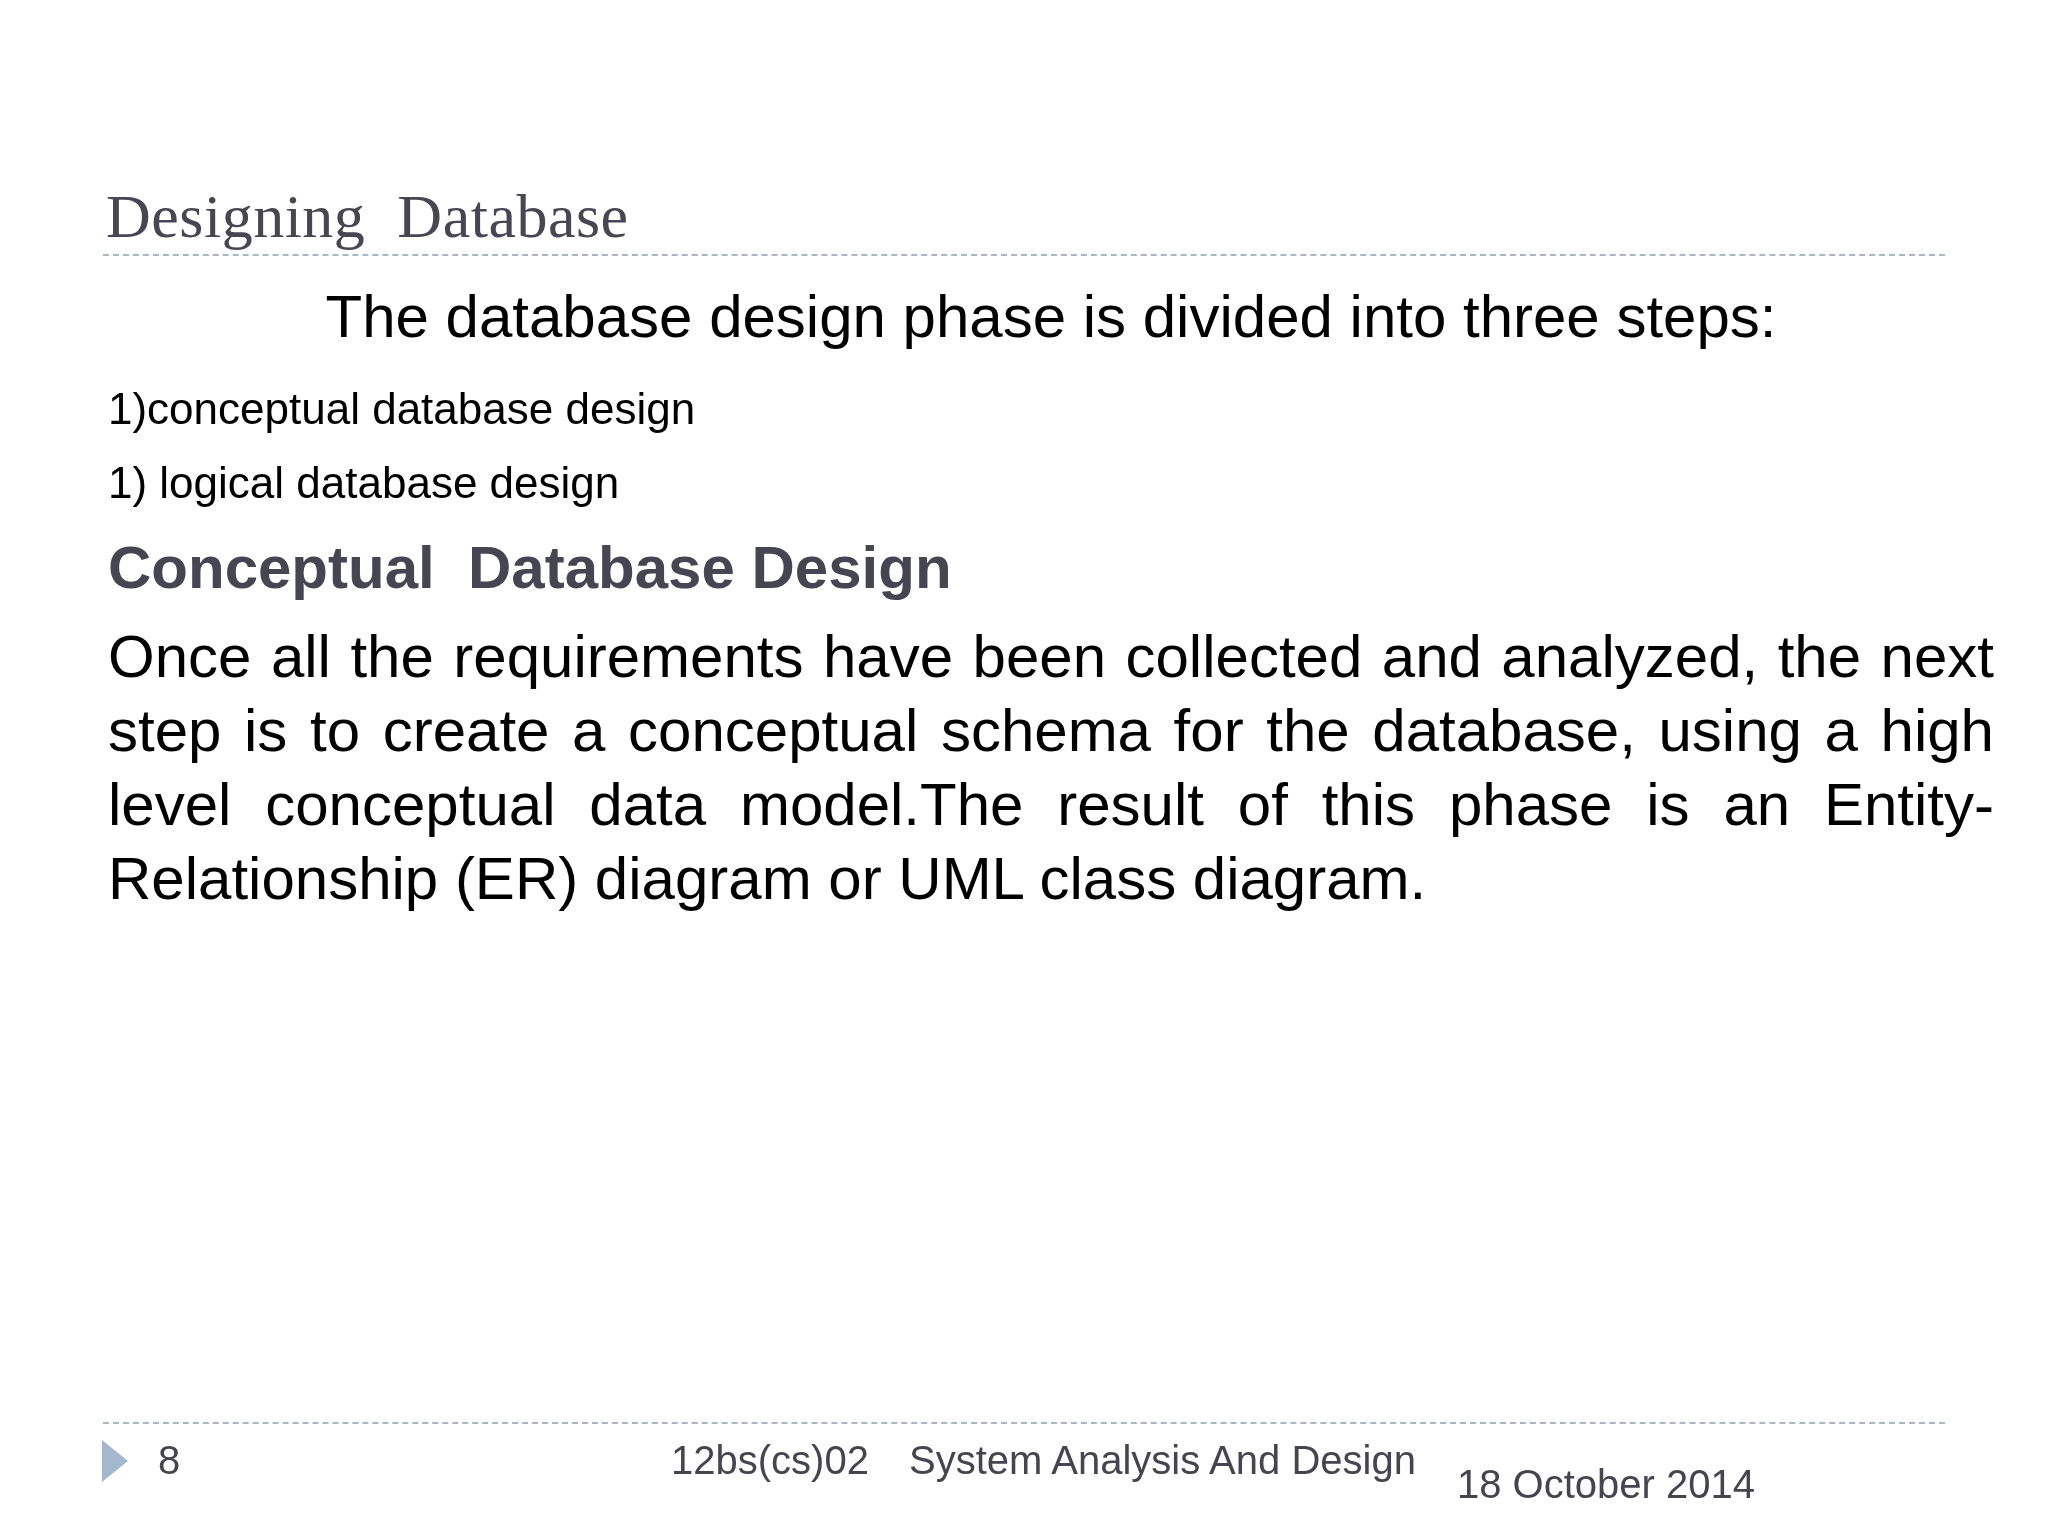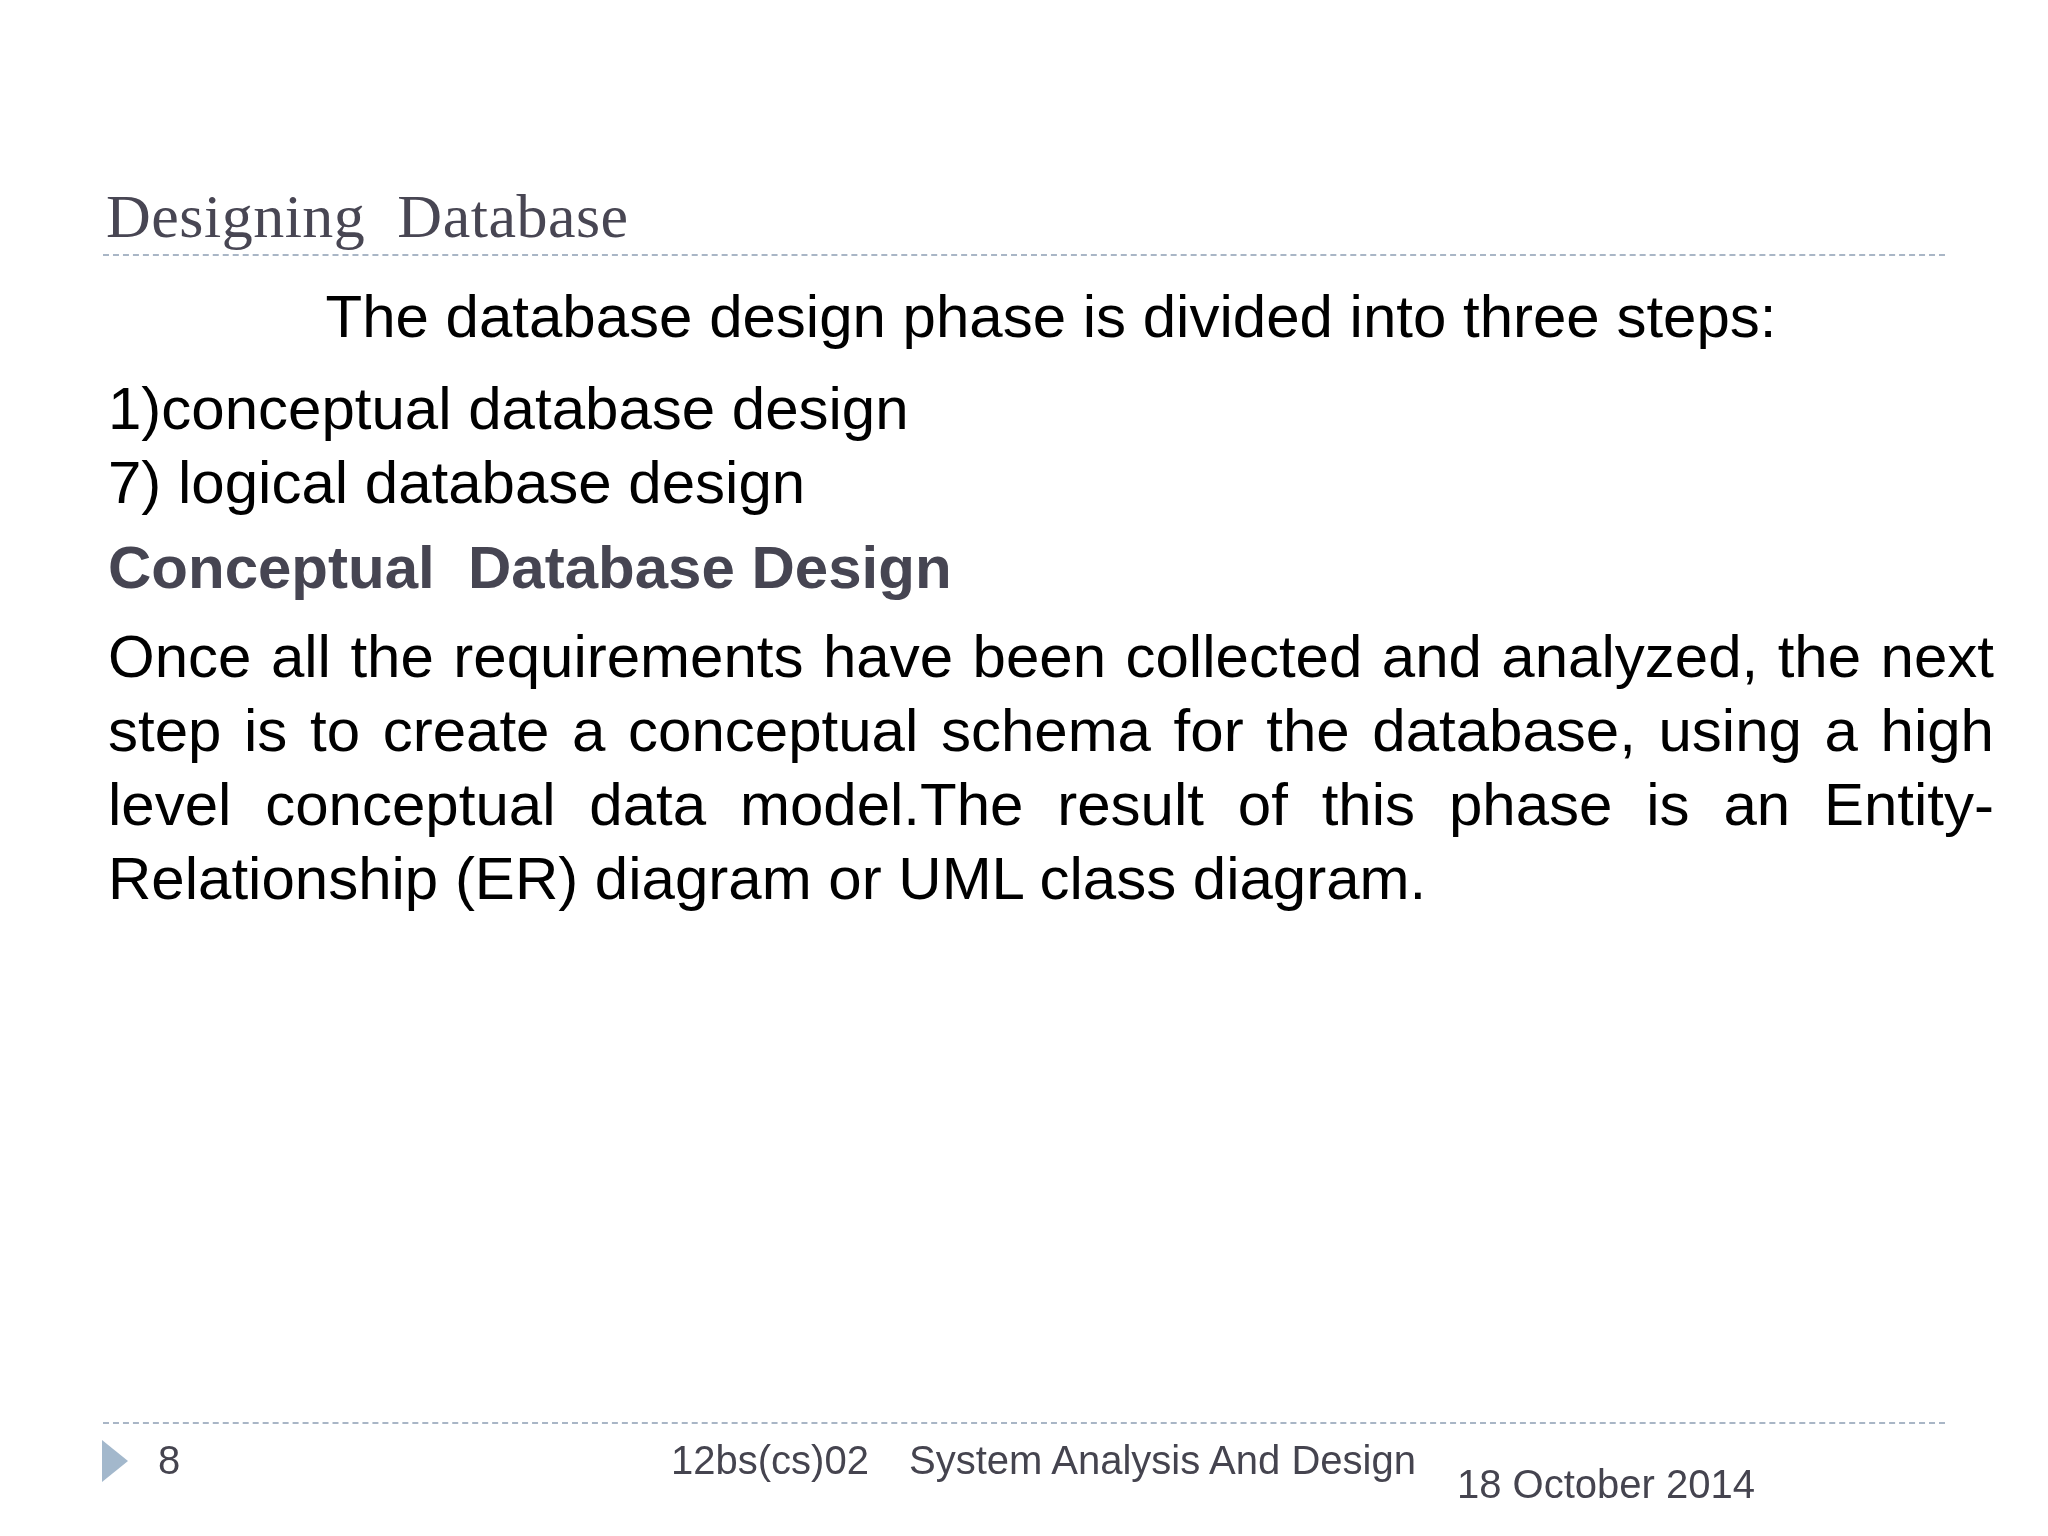--- a/index.html
+++ b/index.html
@@ -57,21 +57,21 @@
       line-height: 74px;
       white-space: nowrap;
       text-align: center;
     }
     .steps {
       margin: 18px 0 0 0;
       padding: 0;
       list-style: none;
     }
     .steps li {
-      font-size: 60px;
+      font-size: 44px;
       line-height: 74px;
       white-space: pre;
     }
     .section-heading {
       margin: 8px 0 12px 0;
       font-size: 60px;
       line-height: 80px;
       font-weight: bold;
       color: #464552;
       white-space: pre;
@@ -117,21 +117,21 @@
 <div class="slide">
 
   <h1 class="title">Designing  Database</h1>
   <div class="rule top"></div>
 
   <div class="content">
     <p class="intro">The database design phase is divided into three steps:</p>
 
     <ul class="steps">
       <li>1)conceptual database design</li>
-      <li>7) logical database design</li>
+      <li>1) logical database design</li>
     </ul>
 
     <h2 class="section-heading">Conceptual  Database Design</h2>
 
     <p class="para">Once all the requirements have been collected and analyzed, the next step is to create a conceptual schema for the database, using a high level conceptual data model.The result of this phase is an Entity-Relationship (ER) diagram or UML class diagram.</p>
   </div>
 
   <div class="rule bottom"></div>
 
   <div class="footer">

